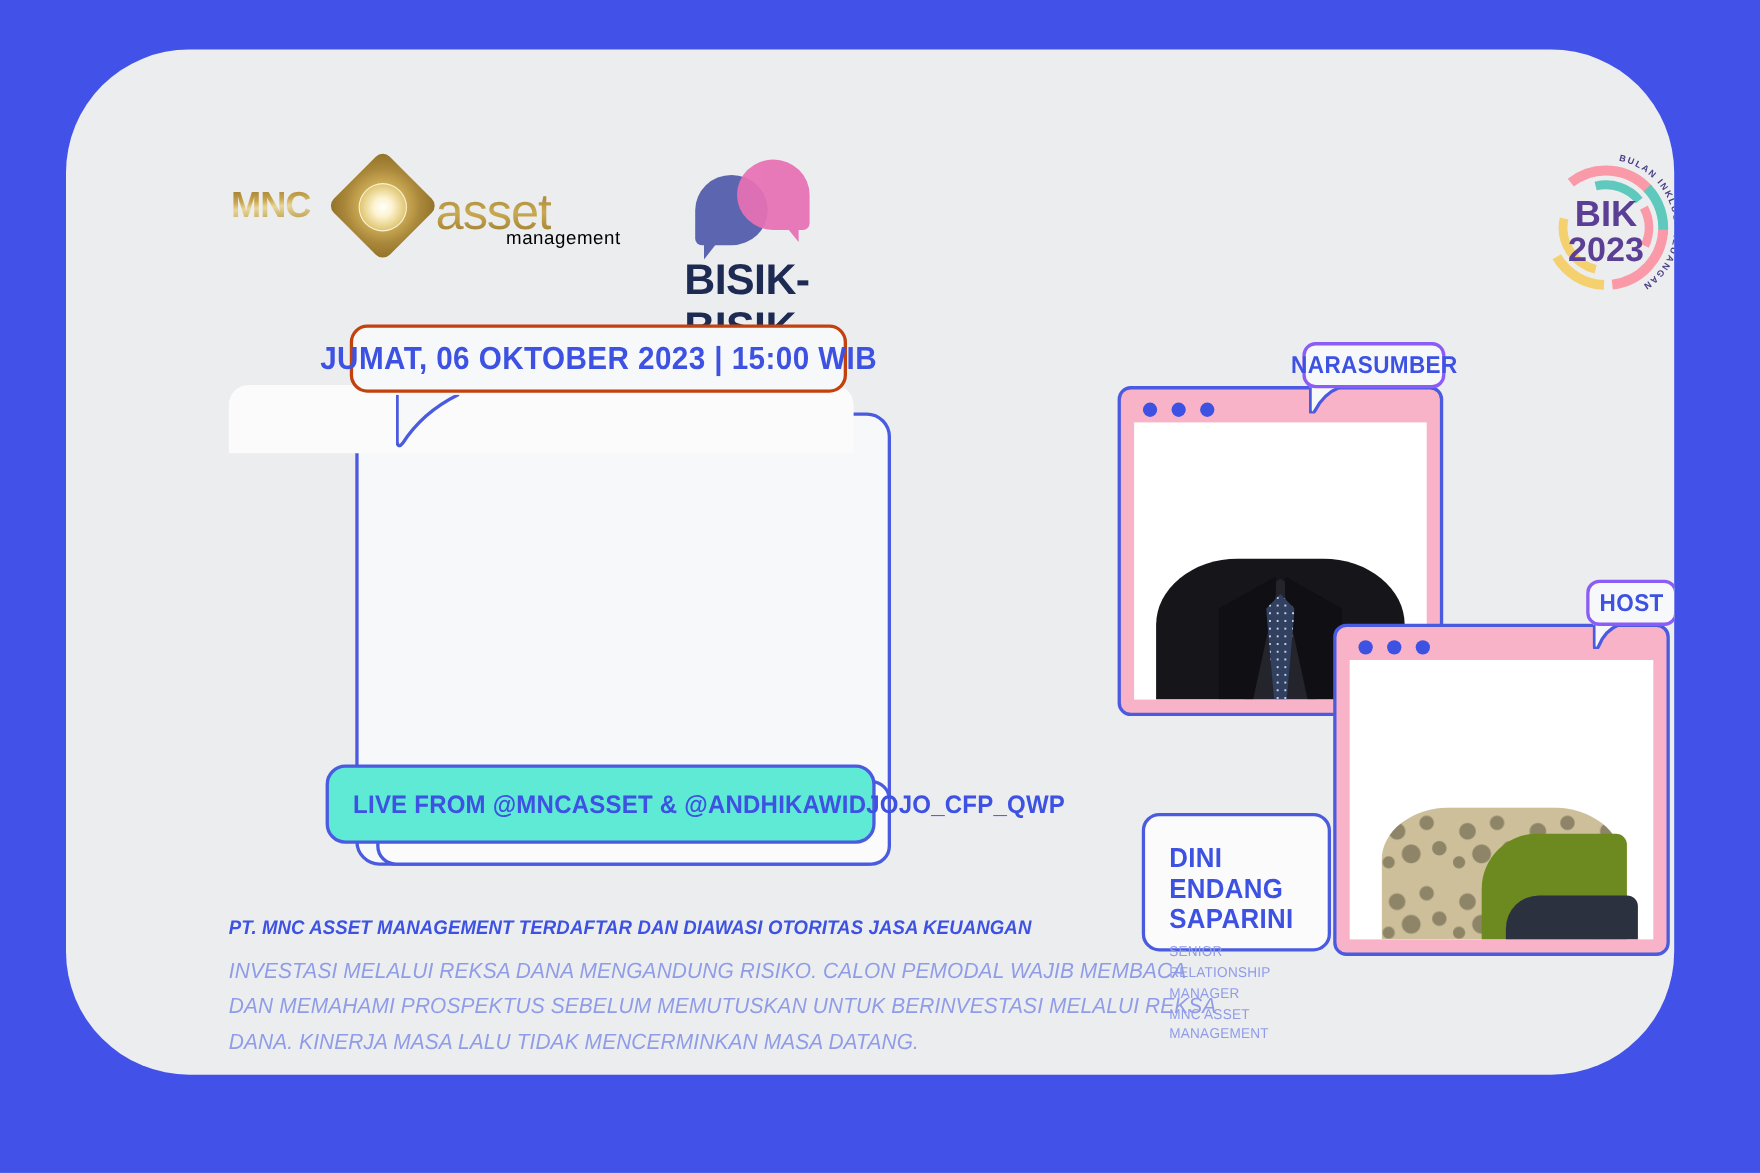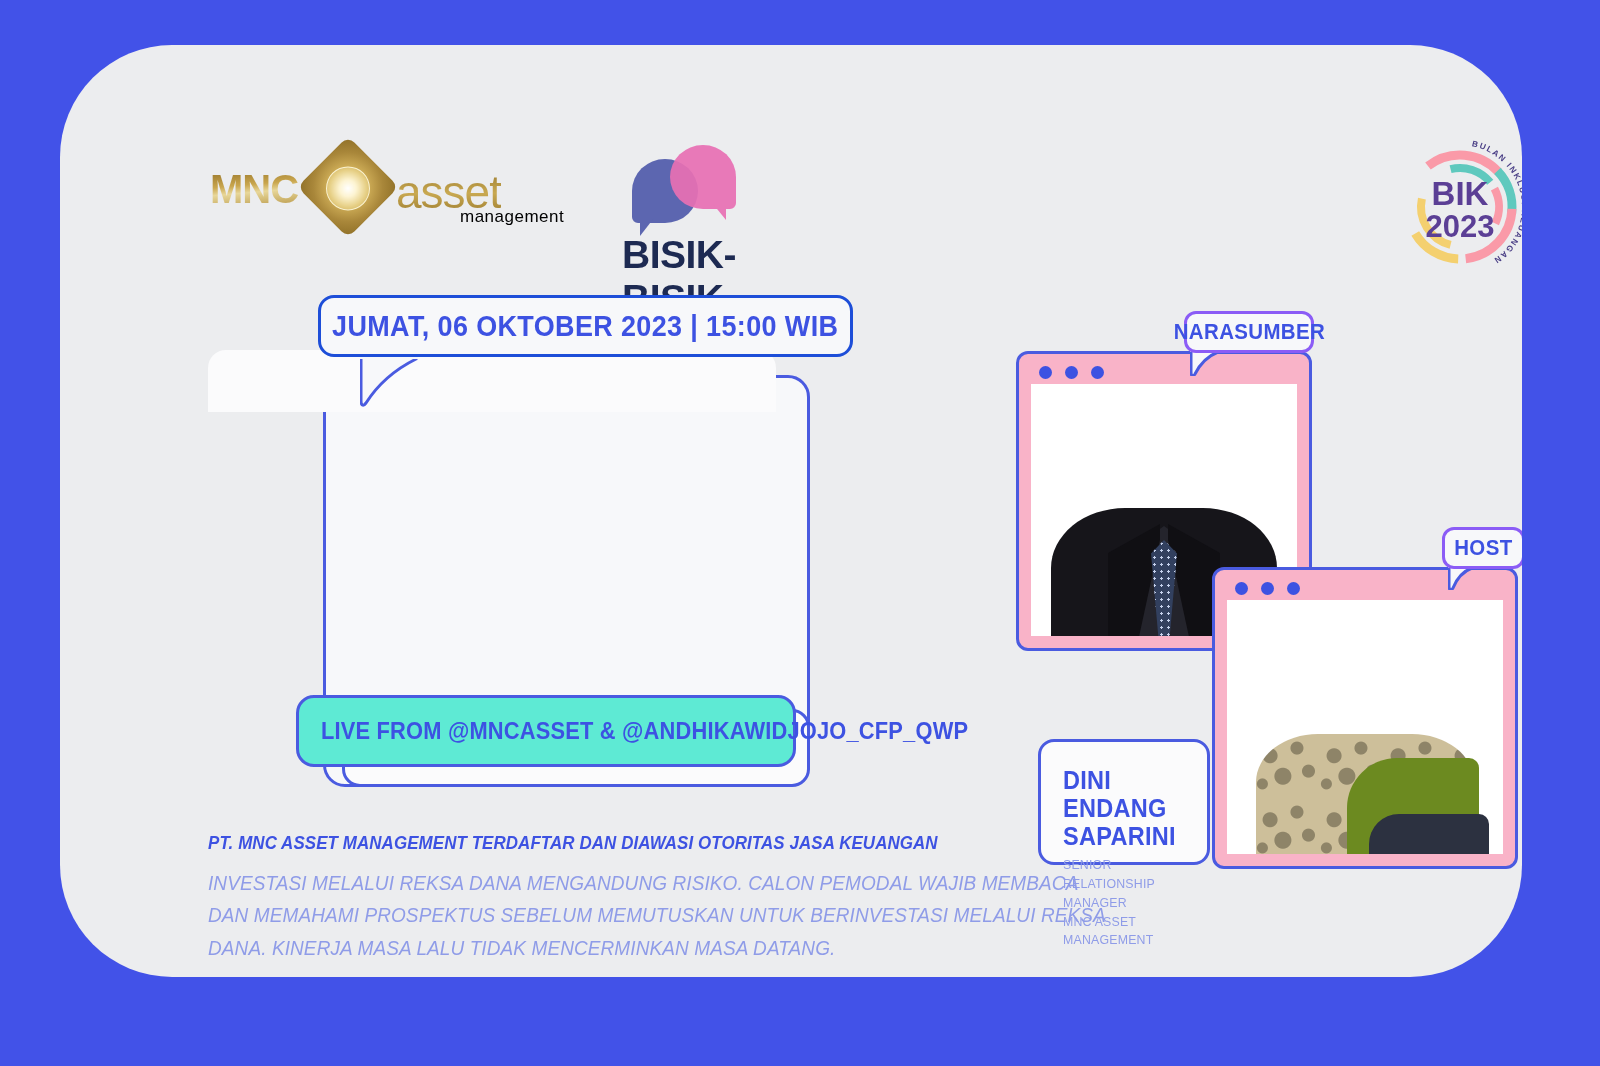--- a/index.html
+++ b/index.html
@@ -24,21 +24,21 @@
     border-radius: 112px;
     overflow: hidden;
   }
 
   
   .logo-row { position: absolute; left: 150px; top: 100px; }
 
   .mnc-logo { position: relative; width: 245px; height: 85px; }
   .mnc-text {
     position: absolute; left: 0; top: 22px;
-    font-size: 40px; font-weight: 700; letter-spacing: -1px;
+    font-size: 33px; font-weight: 700; letter-spacing: -1px;
     background: linear-gradient(175deg,#8c6a22 0%, #c9a64e 40%, #e8d79a 55%, #a9842f 100%);
     -webkit-background-clip: text; background-clip: text; color: transparent;
     font-family: "Liberation Sans", sans-serif;
   }
   .mnc-diamond {
     position: absolute; left: 102px; top: 6px;
     width: 72px; height: 72px;
     transform: rotate(45deg);
     border-radius: 9px;
     background:
@@ -95,22 +95,22 @@
     font-size: 13px; color:#3b4a6e; letter-spacing:.3px;
   }
 
   
   #bik { position:absolute; left:1330px; top:92px; width:140px; height:140px; }
   #bik svg { display:block; }
 
   
   #date-bubble {
     position:absolute; left:258px; top:250px;
-    width:535px; height:62px;
-    background:#F7F8FA; border:3px solid #1d4ed8;
+    width:452px; height:62px;
+    background:#F7F8FA; border:3px solid #c2410c;
     border-radius:16px;
     display:flex; align-items:center; justify-content:center;
     z-index: 8;
   }
   #date-bubble .txt {
     font-size: 29px; font-weight: 800; color:#3D52E2;
     letter-spacing: .4px; white-space:nowrap;
     transform: scaleX(.93);
   }
   #date-tail {

